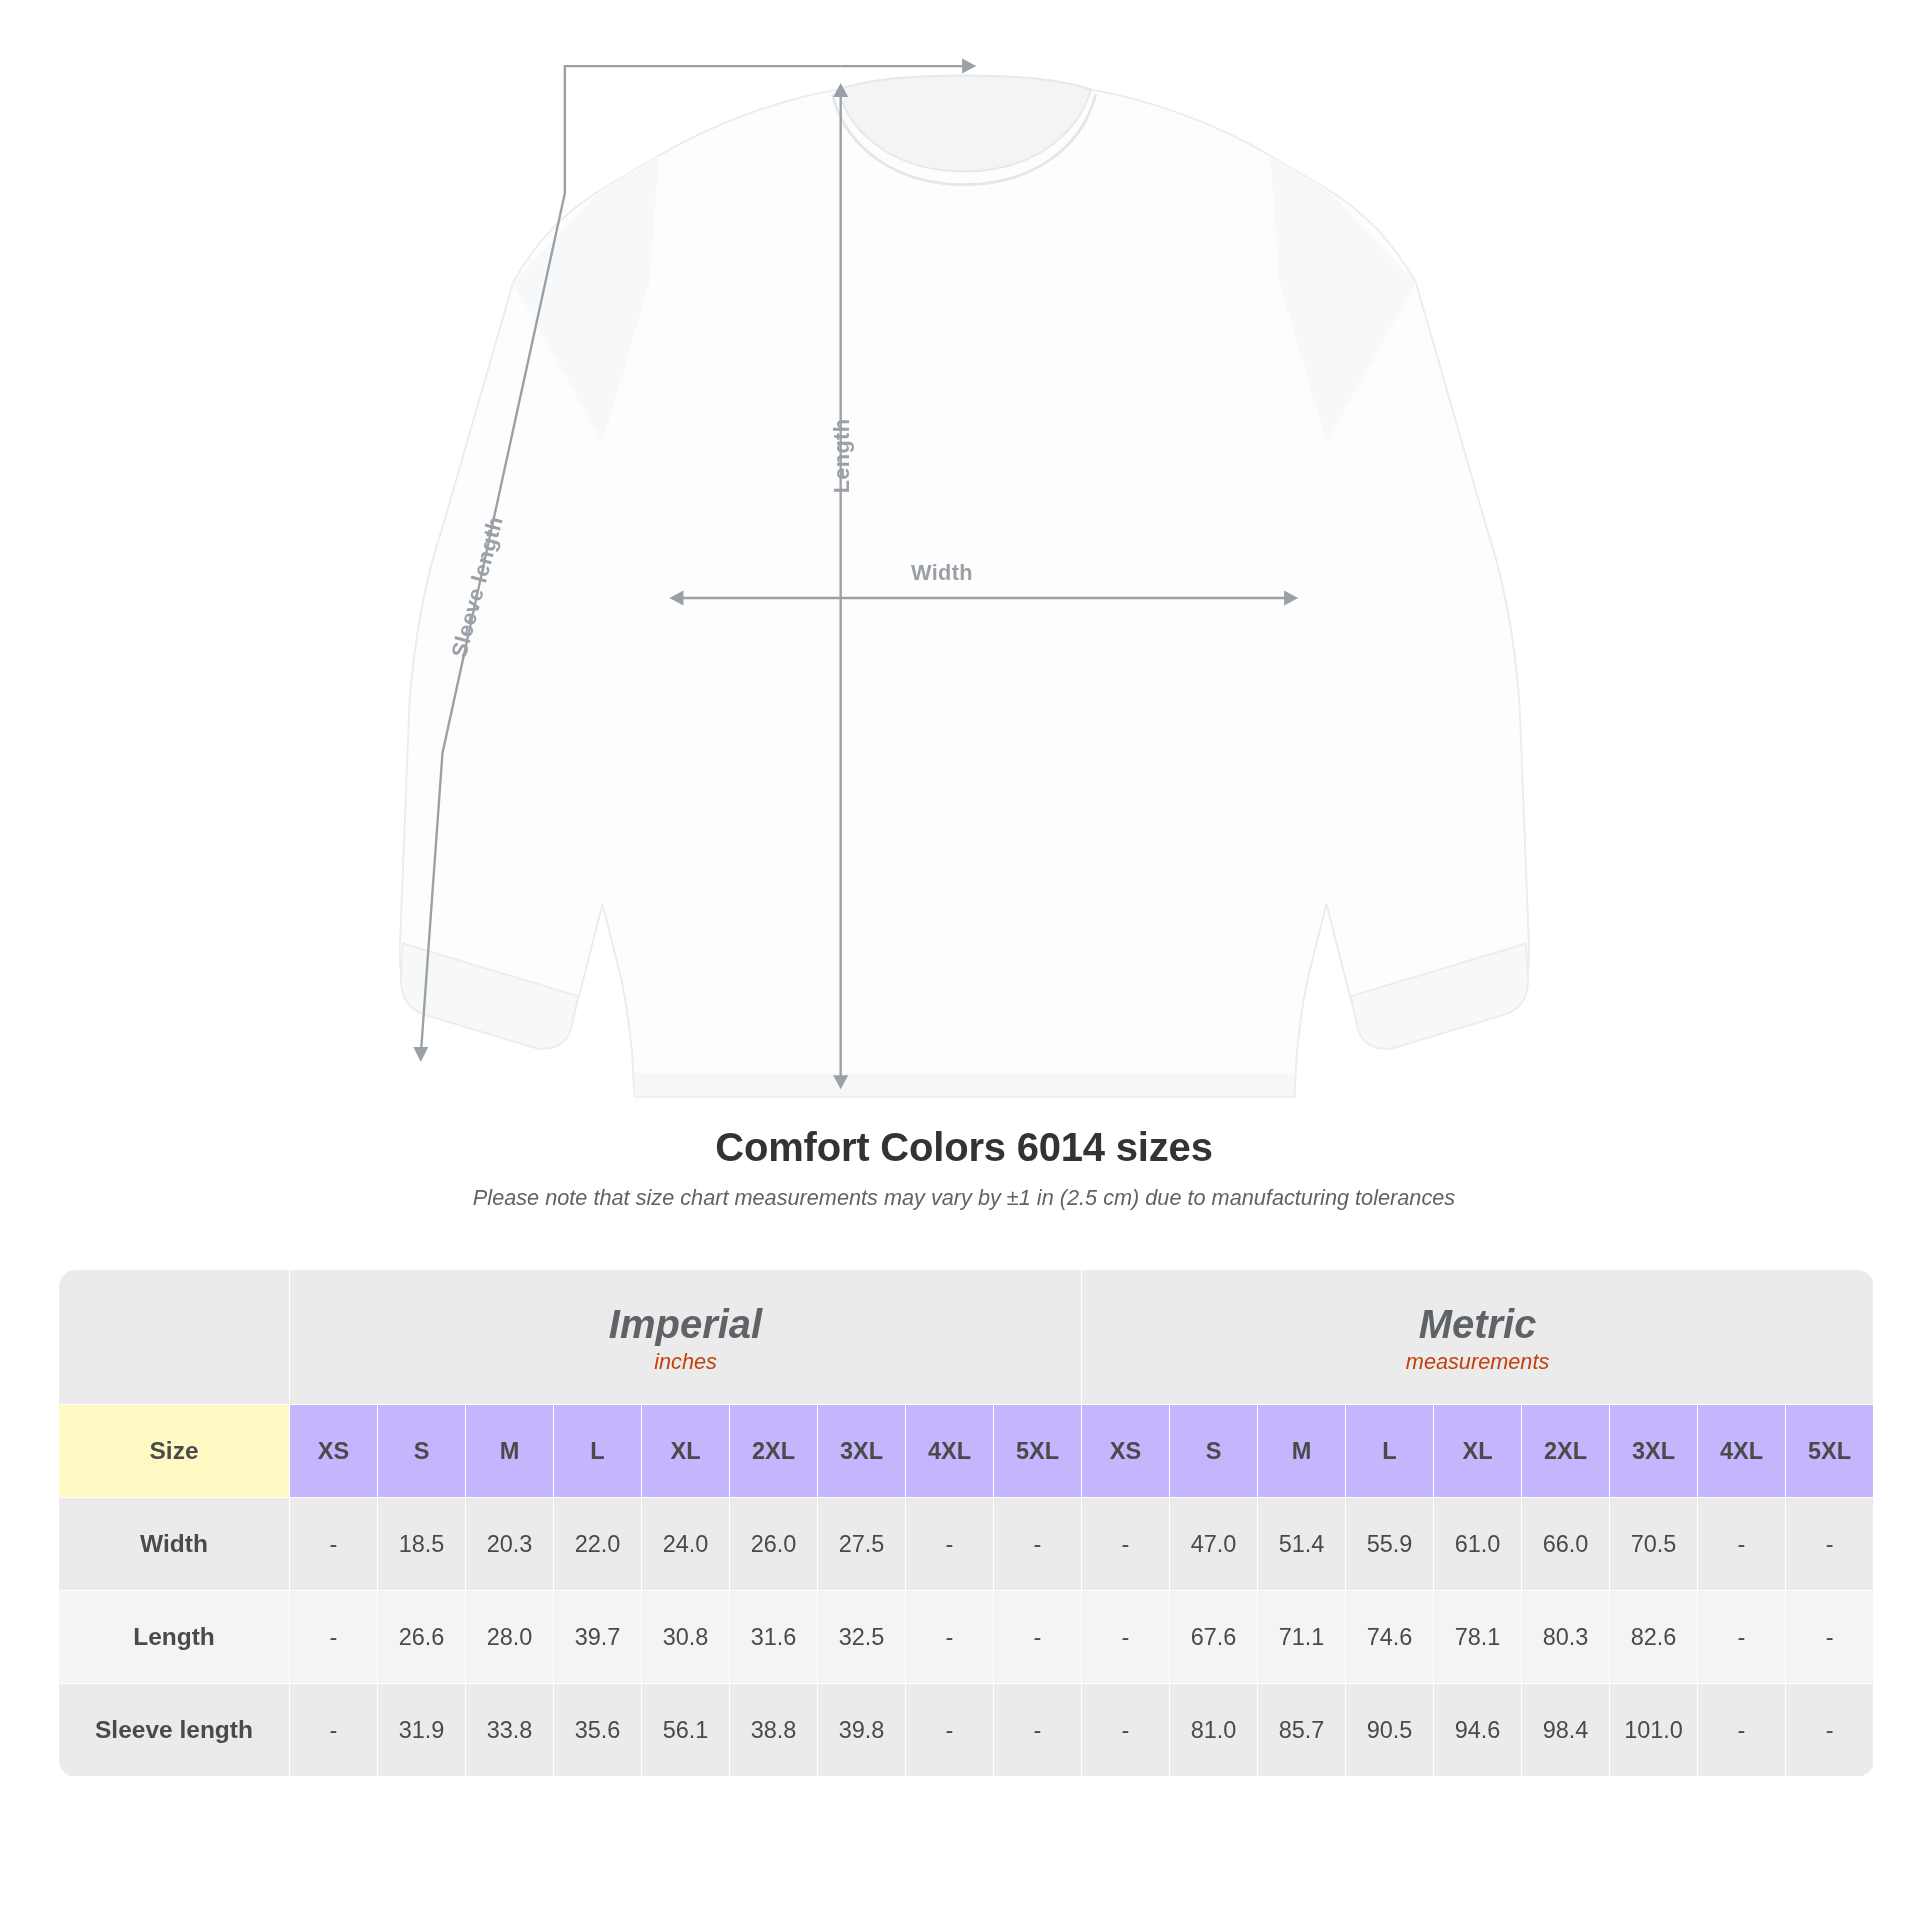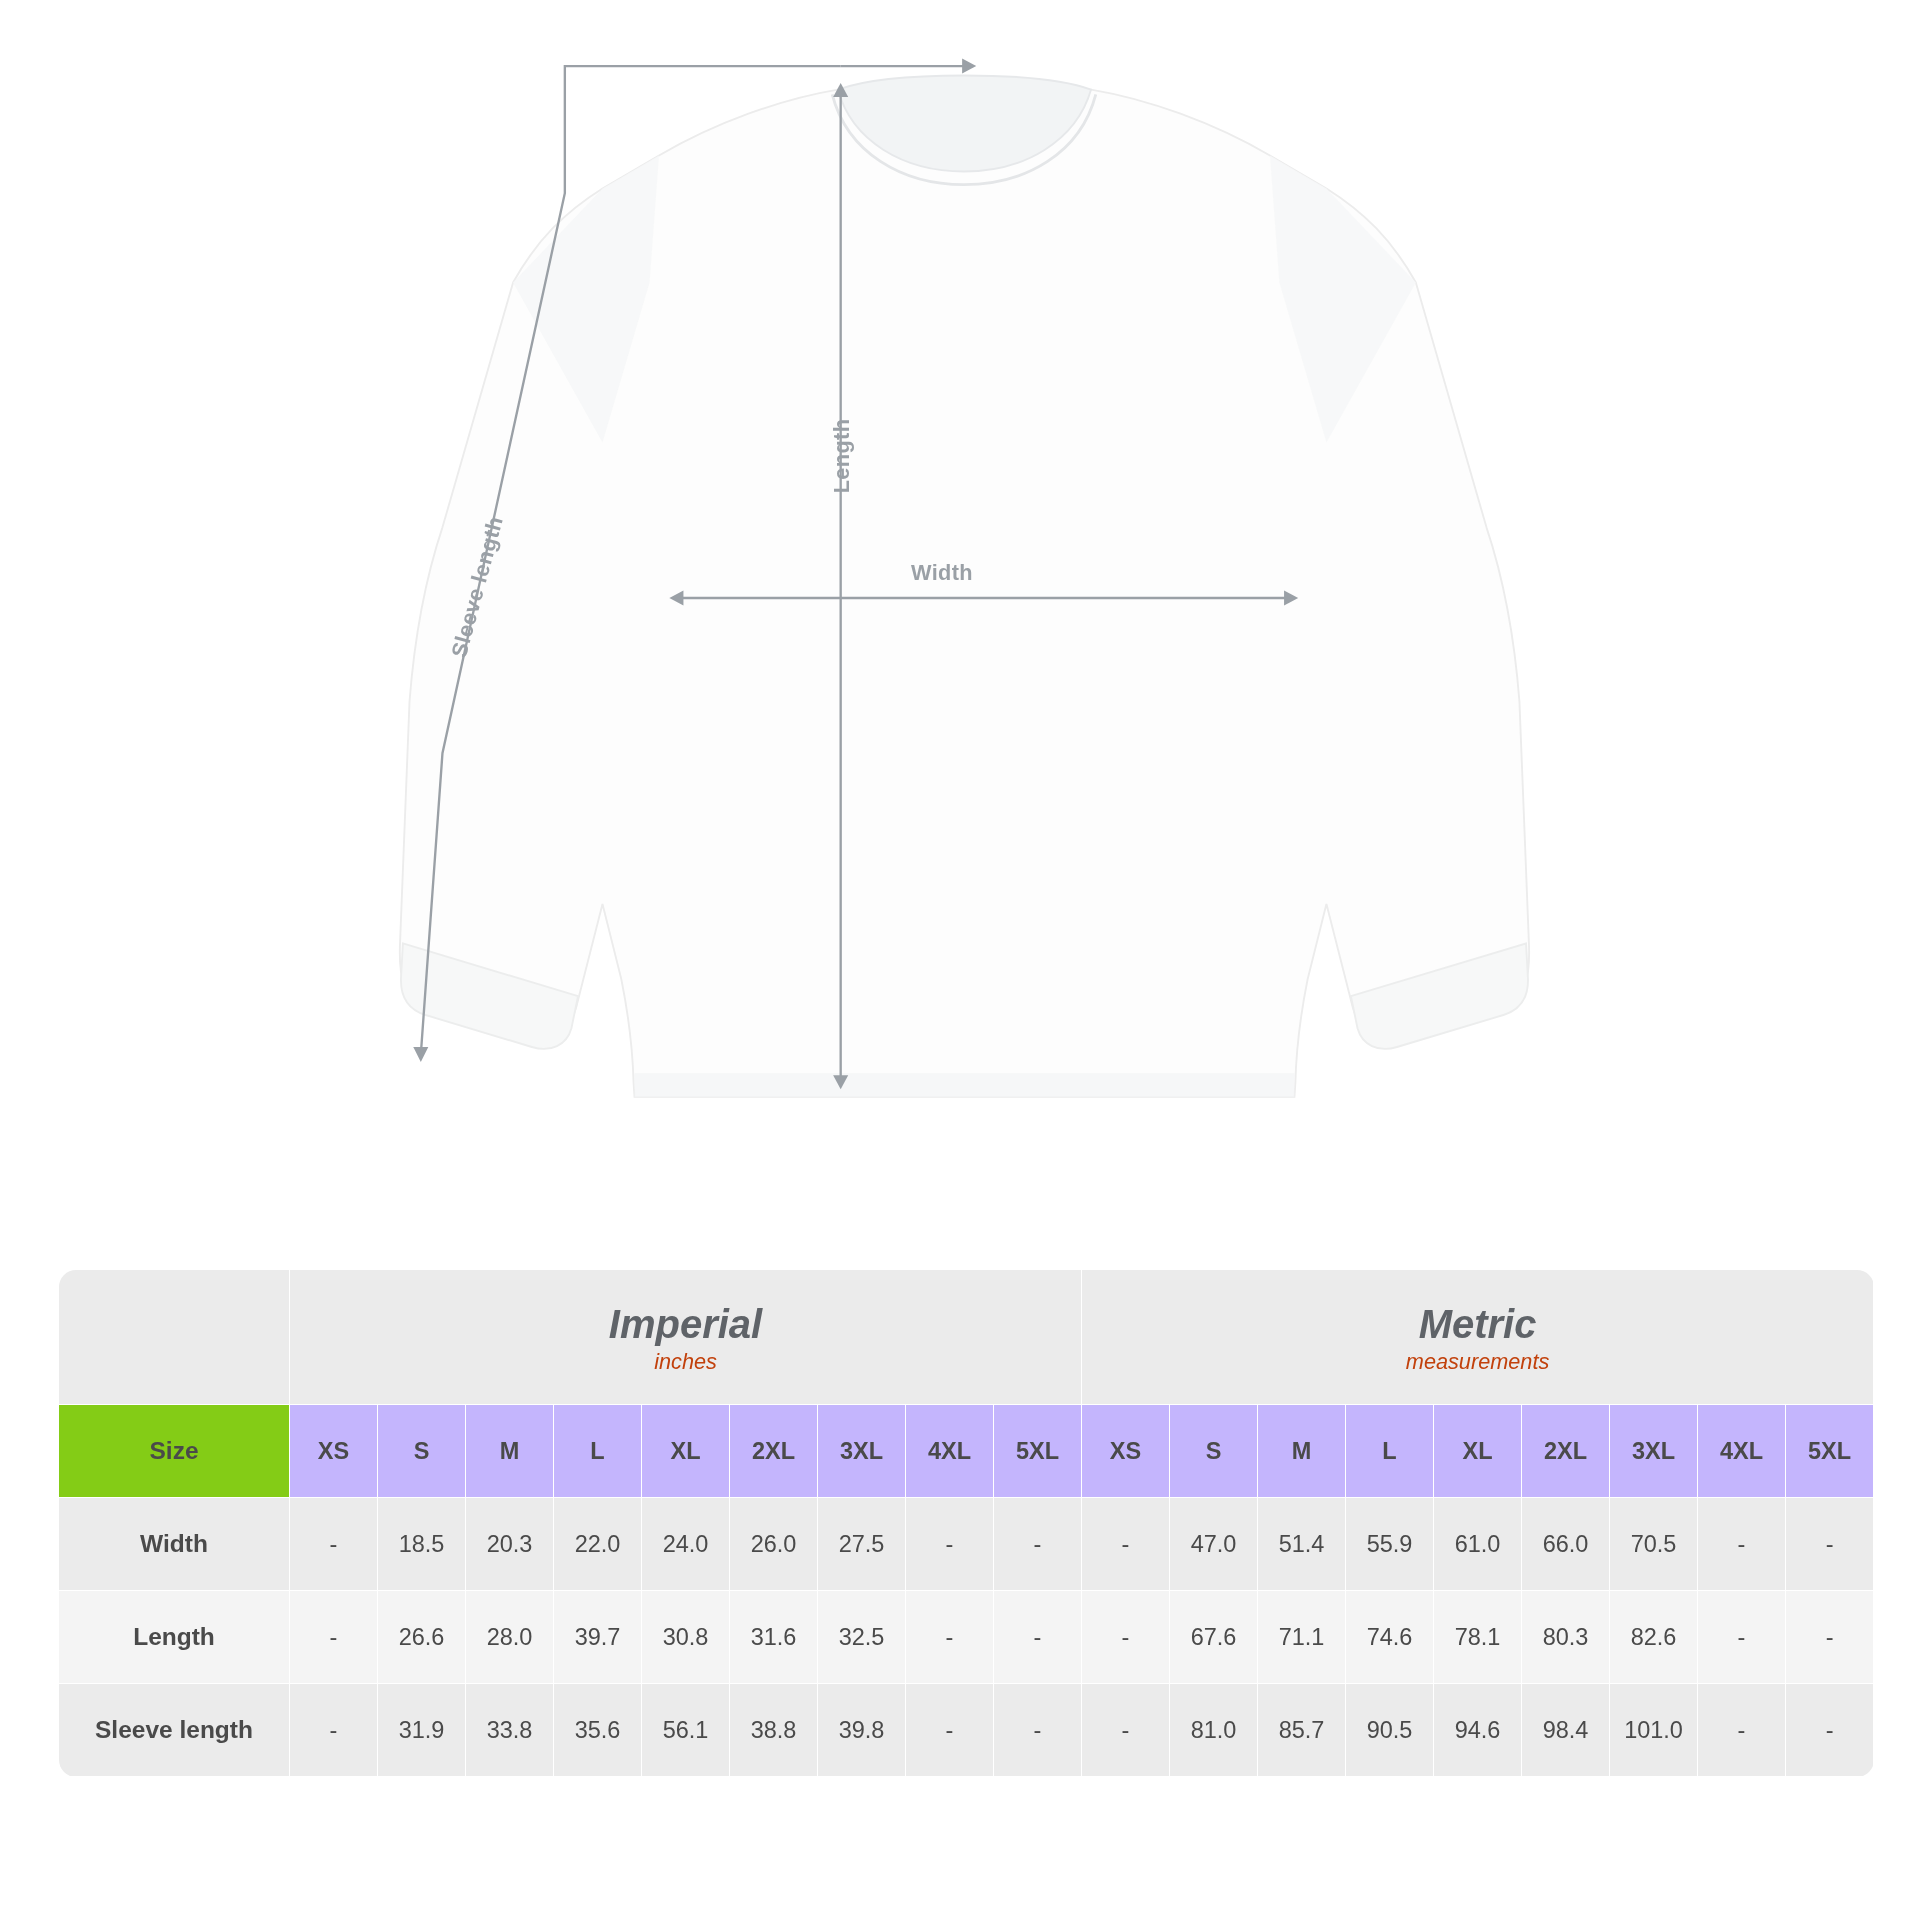--- a/index.html
+++ b/index.html
@@ -103,21 +103,21 @@
     font-style: italic;
     color: #c2410c;
     font-weight: normal;
   }
   .row-size td {
     background: #c4b5fd;
     height: 90px;
     font-weight: bold;
     color: #4a4a4a;
   }
-  .row-size td.rowlabel { background: #84cc16; margin-top: 40px; }
+  .row-size td.rowlabel { background: #fef9c3; margin-top: 40px; }
   .data-row td {
     height: 90px;
     color: #4a4a4a;
   }
   .data-row.odd td { background: #ebebeb; }
   .data-row.even td { background: #f4f4f4; }
   .rowlabel {
     font-weight: bold;
     color: #4a4a4a;
     font-size: 24.5px;
@@ -191,20 +191,24 @@
         <path d="M893 70 L 600 70 L 600 205 L 470 800 L 447 1120"></path>
         <path d="M439 1112 L 447 1128 L 455 1112" fill="#9aa0a6" stroke="none"></path>
       </g>
     </svg>
 
     <div class="dim-label vertical" style="left: 805px; top: 443px;">Length</div>
     <div class="dim-label" style="left: 911px; top: 560px;">Width</div>
     <div class="dim-label vertical" style="left: 405px; top: 574px; transform: rotate(-75deg);">Sleeve length</div>
   </div>
 
+  <div class="heading-wrap">
+    <div class="chart-title">Comfort Colors 6014 sizes</div>
+    <div class="chart-note">Please note that size chart measurements may vary by ±1 in (2.5 cm) due to manufacturing tolerances</div>
+  </div>
 
   <div class="table-wrap">
     <table class="size-table">
       <colgroup>
         <col style="width:231px">
         <col span="9" style="width:88px">
         <col span="9" style="width:88px">
       </colgroup>
       <tbody>
         <tr class="band-head">

